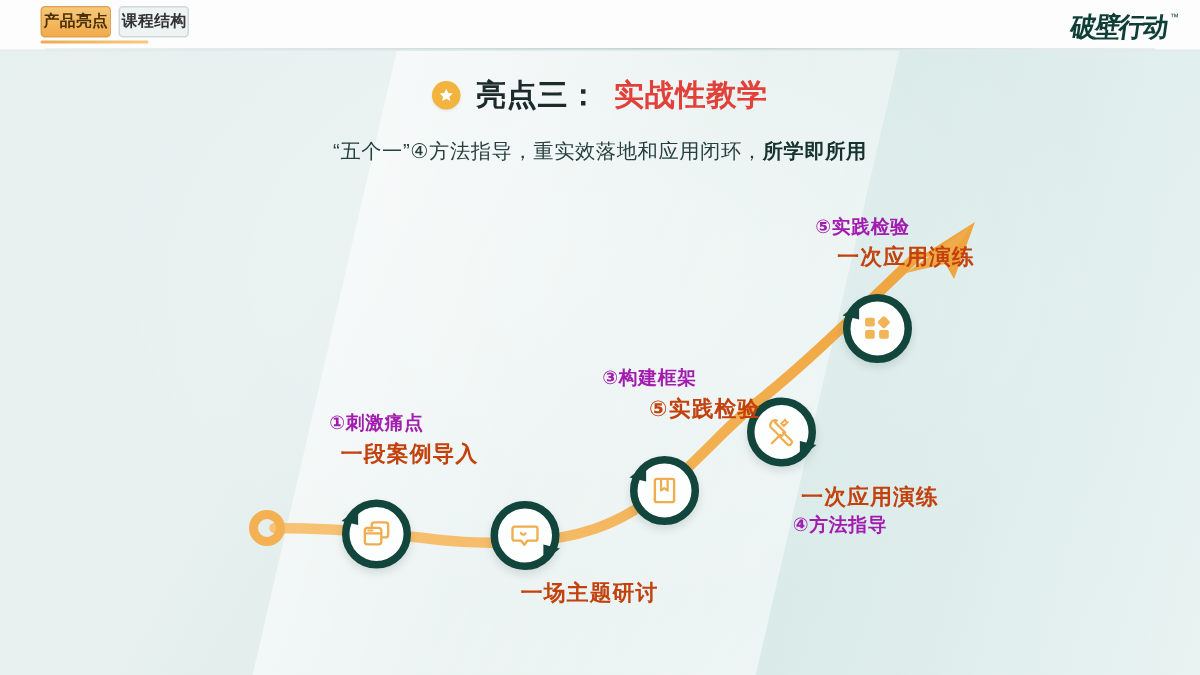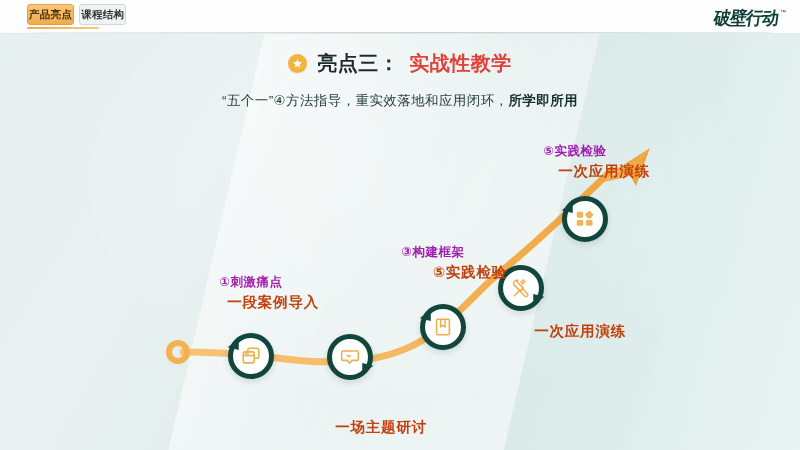--- a/index.html
+++ b/index.html
@@ -174,21 +174,21 @@
       <div class="name sp">一段案例导入</div>
     </div>
 
     <div class="node" style="left:327px;top:334px;">
       <span class="pin br"></span>
       <svg width="22" height="22" viewBox="0 0 24 24">
         <path d="M4.5 5.5h15a1.6 1.6 0 011.6 1.6v7a1.6 1.6 0 01-1.6 1.6h-5.6l-2.4 3-2.4-3H4.5A1.6 1.6 0 012.9 14.1v-7A1.6 1.6 0 014.5 5.5z" fill="none" stroke="#f0ad4e" stroke-width="1.7" stroke-linejoin="round"></path>
         <path d="M9 10.2c.9 1.3 2.2 1.9 3.4.2" stroke="#f0ad4e" stroke-width="1.6" fill="none" stroke-linecap="round"></path>
       </svg>
     </div>
-    <div class="lbl" style="left:295px;top:386px;width:132px;margin-top:32px;">
+    <div class="lbl" style="left:307px;top:386px;width:132px;">
       <div class="name">一场主题研讨</div>
     </div>
 
     <div class="node" style="left:420px;top:304px;">
       <span class="pin tl"></span>
       <svg width="22" height="22" viewBox="0 0 24 24">
         <rect x="5" y="3.5" width="14" height="17" rx="1.4" fill="none" stroke="#f0ad4e" stroke-width="1.7"></rect>
         <path d="M9.5 3.5 V12 l2.4-1.8L14.3 12 V3.5" fill="none" stroke="#f0ad4e" stroke-width="1.6" stroke-linejoin="round"></path>
       </svg>
     </div>
@@ -200,20 +200,21 @@
     <div class="node" style="left:498px;top:265px;">
       <span class="pin br"></span>
       <svg width="22" height="22" viewBox="0 0 24 24">
         <path d="M8.6 3.6a3.7 3.7 0 00-4.6 4.7l7.4 7.4 3.3-3.3-7.4-7.4a3.7 3.7 0 011.3-1.4z" fill="none" stroke="#f0ad4e" stroke-width="1.6" stroke-linejoin="round"></path>
         <path d="M14.5 3.2l-2.6 2.6 1.8 1.8 2.6-2.6a3.7 3.7 0 01-1.8-1.8z" fill="none" stroke="#f0ad4e" stroke-width="1.5"></path>
         <path d="M5 20.2l6.1-6.1M13.2 12.3l5.9 5.9a2 2 0 01-2.8 2.8l-5.9-5.9" fill="none" stroke="#f0ad4e" stroke-width="1.6" stroke-linecap="round"></path>
       </svg>
     </div>
     <div class="lbl" style="left:494px;top:322px;width:132px;">
       <div class="name">一次应用演练</div>
+      <div class="tag sp">④方法指导</div>
     </div>
 
     <div class="node" style="left:562px;top:196px;">
       <span class="pin tl"></span>
       <svg width="22" height="22" viewBox="0 0 24 24">
         <rect x="3" y="4.2" width="7" height="6.4" rx="1.3" fill="#f3b458"></rect>
         <rect x="3" y="13" width="7" height="6.4" rx="1.3" fill="#f3b458"></rect>
         <rect x="13.2" y="13" width="7" height="6.4" rx="1.3" fill="#f3b458"></rect>
         <rect x="13.1" y="4" width="7" height="7" rx="1.3" fill="#f3b458" transform="rotate(45 16.6 7.5)"></rect>
       </svg>

